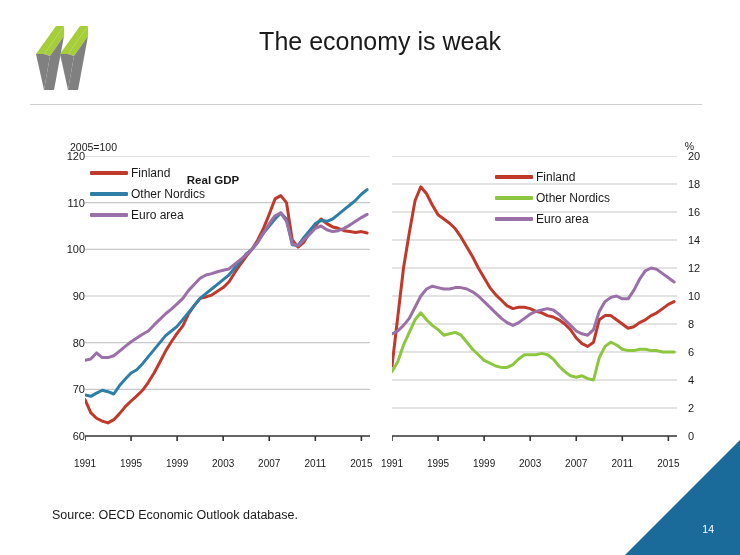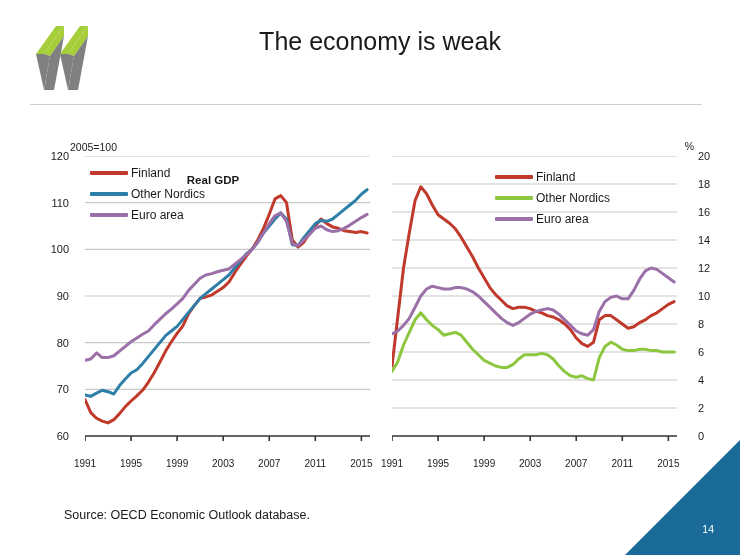--- a/index.html
+++ b/index.html
@@ -98,22 +98,22 @@
 
   .plot svg { display: block; }
 
   .ytick {
     position: absolute;
     font-size: 11px;
     color: #1a1a1a;
     line-height: 11px;
     white-space: nowrap;
   }
-  #chart-left .ytick  { right: 100%; margin-right: 16px; text-align: center; }
-  #chart-right .ytick { left: 100%; margin-left: 21px; text-align: left; }
+  #chart-left .ytick  { right: 100%; margin-right: 0; text-align: center; }
+  #chart-right .ytick { left: 100%; margin-left: 11px; text-align: left; }
 
   .xtick {
     position: absolute;
     top: 302px;
     font-size: 10px;
     color: #1a1a1a;
     white-space: nowrap;
     transform: translateX(-50%);
   }
 
@@ -136,21 +136,21 @@
   }
   .legend-label {
     font-size: 12px;
     color: #1a1a1a;
     white-space: nowrap;
   }
 
   
   #source {
     position: absolute;
-    left: 64px;
+    left: 52px;
     top: 508px;
     font-size: 12.5px;
     color: #1a1a1a;
     white-space: nowrap;
   }
 
   
   #corner {
     position: absolute;
     right: 0;

